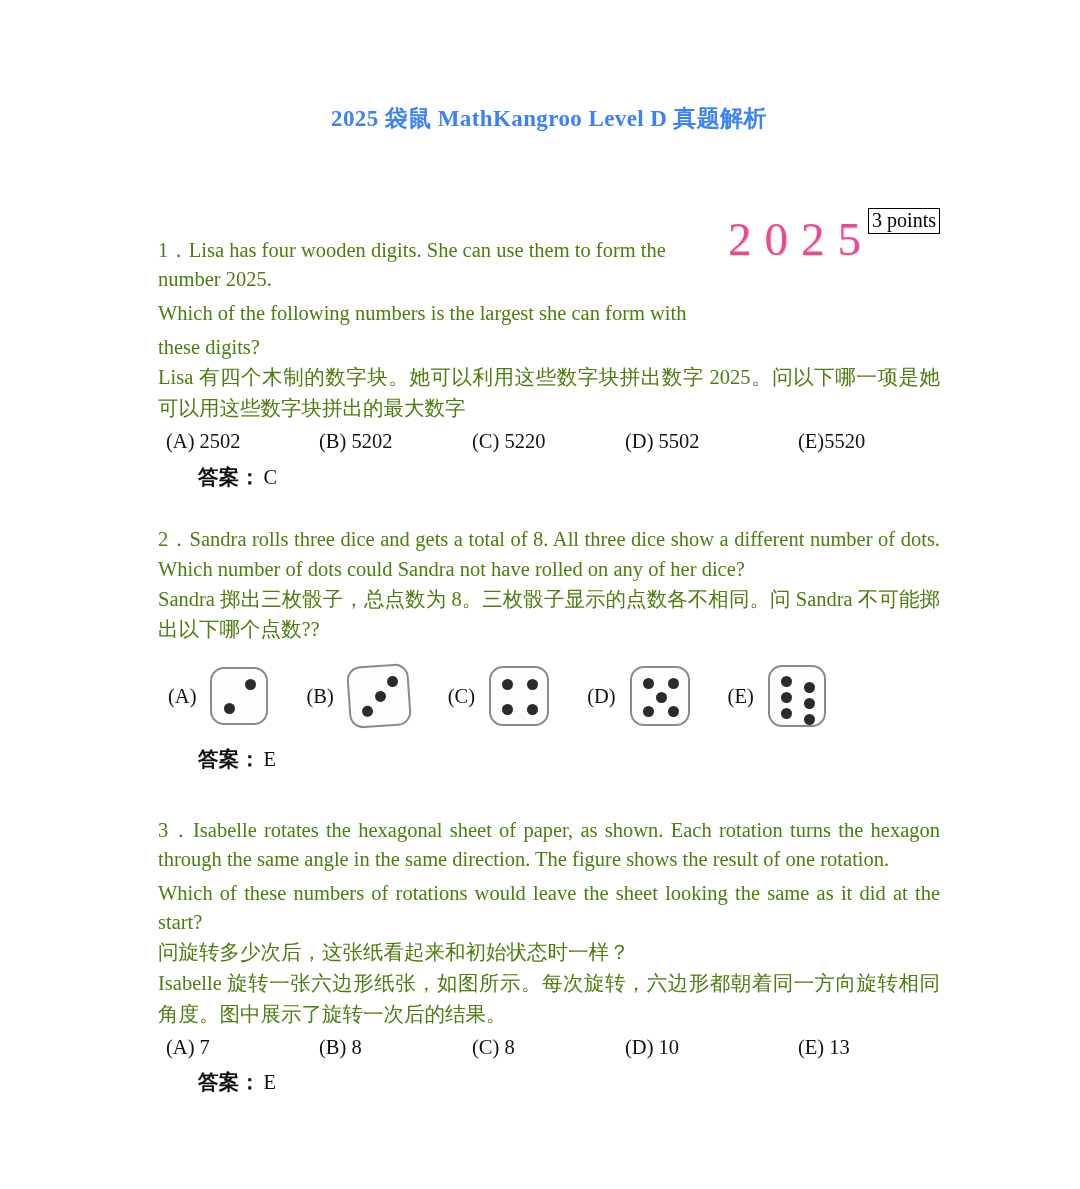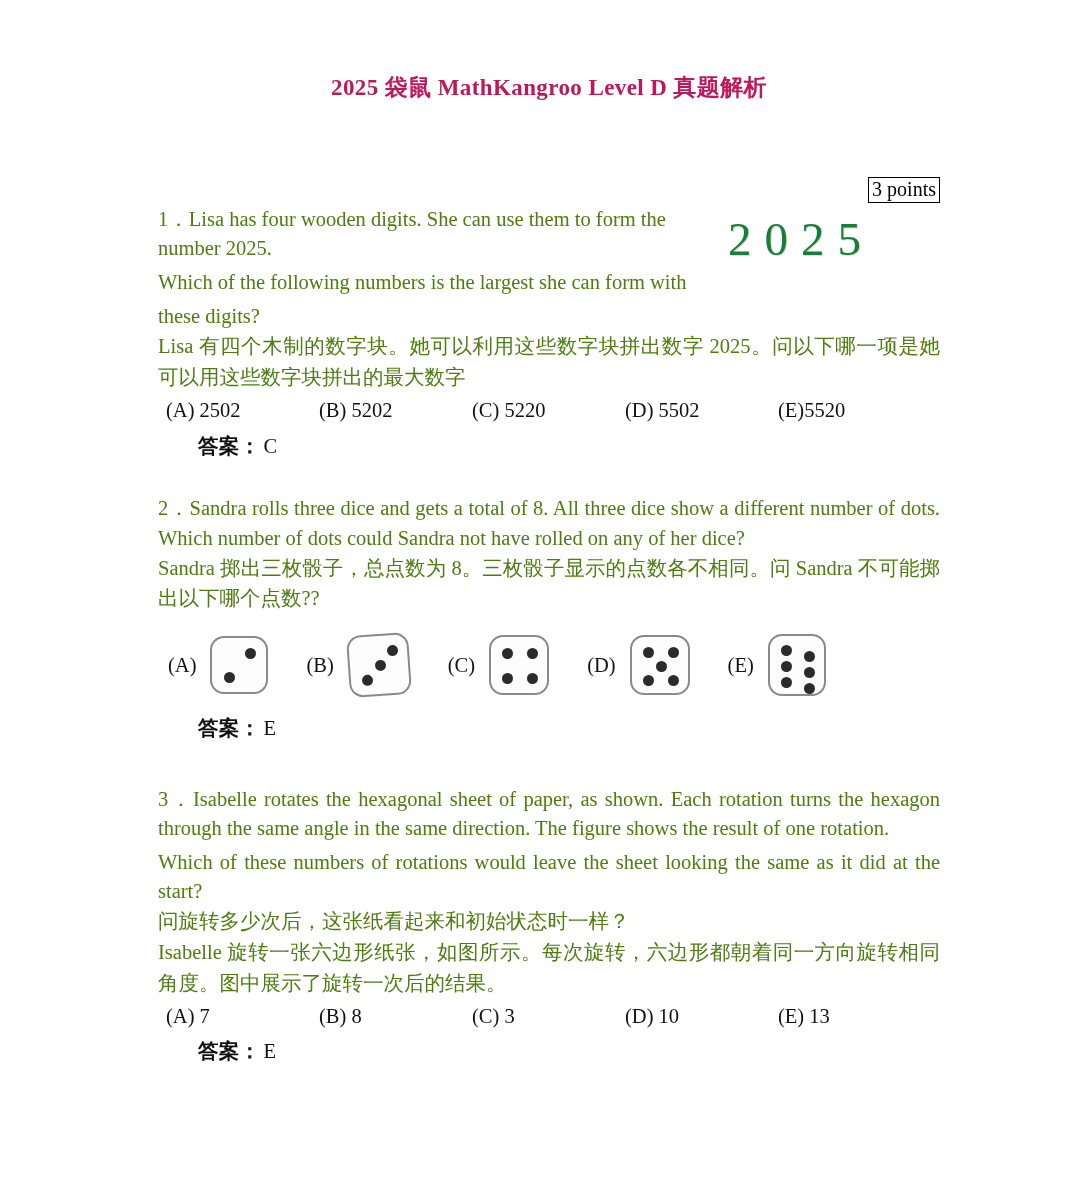--- a/index.html
+++ b/index.html
@@ -21,22 +21,22 @@
     height: 1189px;
     box-sizing: border-box;
     padding: 0 140px 0 158px;
   }
   .doc-title {
     text-align: center;
     font-size: 23px;
     font-weight: bold;
     letter-spacing: 0.4px;
     margin: 0;
-    padding-top: 72px;
-    color: #be185d;
+    padding-top: 103px;
+    color: #3b82f6;
   }
   .spacer-after-title { height: 74px; }
 
   .points-badge-wrap {
     margin-bottom: 2px;
     text-align: right;
   }
   .points-badge {
     display: inline-block;
     border: 1px solid #000;
@@ -69,37 +69,37 @@
   .gap-xl { height: 40px; }
 
   
   .deco-2025 {
     position: absolute;
     top: 212px;
     left: 728px;
     font-family: "Liberation Serif", "DejaVu Serif", serif;
     font-size: 47px;
     letter-spacing: 13px;
-    color: #15803d;
+    color: #ec4899;
     font-weight: 500;
     text-shadow: 1px 1px 0 rgba(190,150,90,0.35);
     user-select: none;
     text-align: right;
   }
 
   
   .options-row {
     display: flex;
     font-size: 20.5px;
     line-height: 1.5;
     padding-left: 8px;
     margin-top: 2px;
   }
   .options-row .opt { flex: 0 0 153px; }
-  .options-row .opt:last-child { flex: 0 0 auto; }
+  .options-row .opt:last-child { flex: 0 0 auto; margin-left: 20px; }
 
   .answer-row {
     padding-left: 40px;
     font-size: 20.5px;
     line-height: 1.6;
     margin-top: 4px;
   }
   .answer-label {
     font-weight: bold;
     letter-spacing: 0.3px;
@@ -252,21 +252,21 @@
   <div class="q-block">
     <p class="q-line justify">3．Isabelle rotates the hexagonal sheet of paper, as shown. Each rotation turns the hexagon through the same angle in the same direction. The figure shows the result of one rotation.</p>
     <div class="gap-sm"></div>
     <p class="q-line justify">Which of these numbers of rotations would leave the sheet looking the same as it did at the start?</p>
     <p class="q-line cn">问旋转多少次后，这张纸看起来和初始状态时一样？</p>
     <p class="q-line cn justify">Isabelle 旋转一张六边形纸张，如图所示。每次旋转，六边形都朝着同一方向旋转相同角度。图中展示了旋转一次后的结果。</p>
 
     <div class="options-row">
       <span class="opt">(A) 7</span>
       <span class="opt">(B) 8</span>
-      <span class="opt">(C) 3</span>
+      <span class="opt">(C) 8</span>
       <span class="opt">(D) 10</span>
       <span class="opt">(E) 13</span>
     </div>
 
     <div class="answer-row">
       <span class="answer-label">答案：</span><span class="answer-value">E</span>
     </div>
   </div>
 
 </div>

